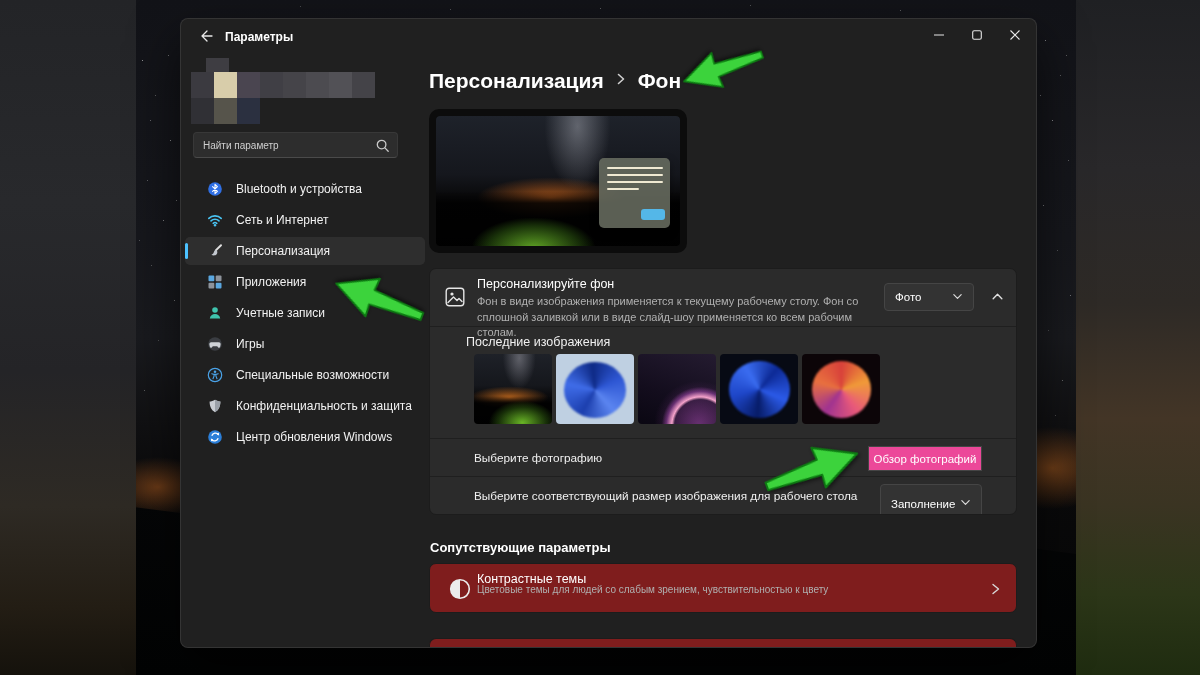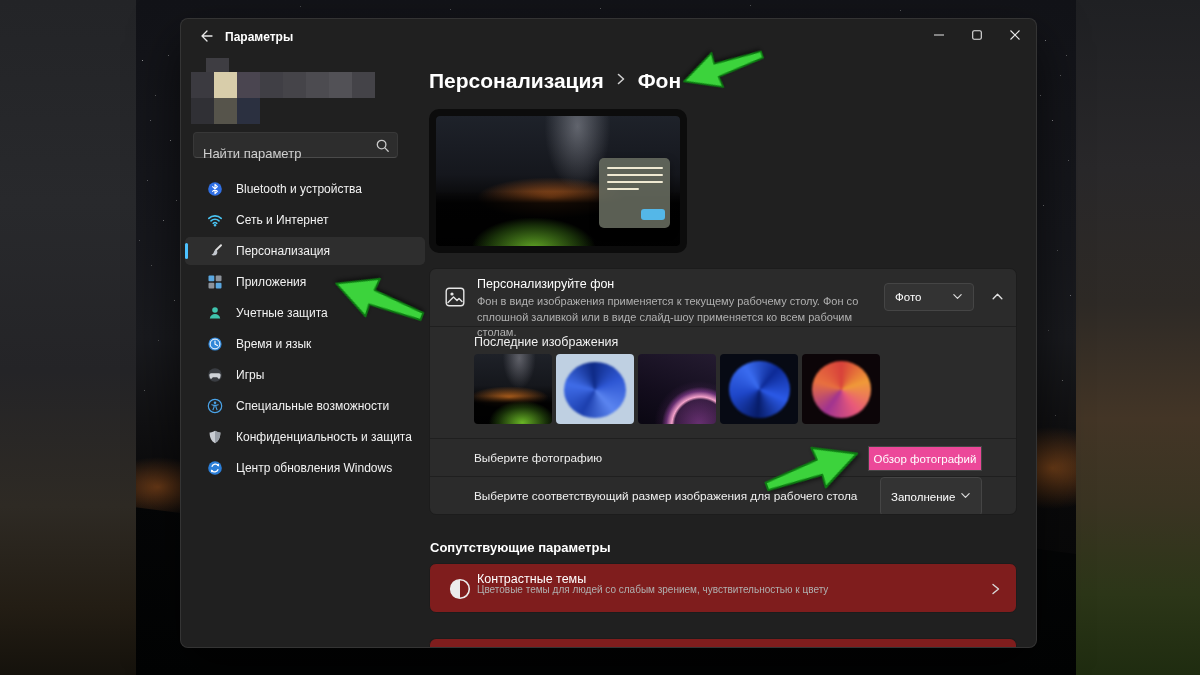--- a/index.html
+++ b/index.html
@@ -50,22 +50,22 @@
   .win-title { position:absolute; left:44px; top:11px; font-size:12px; font-weight:700; color:#fff; }
   .controls { position:absolute; right:2px; top:2px; display:flex; }
   .ctrl { width:38px; height:28px; display:flex; align-items:center; justify-content:center; background:transparent; border:none; cursor:pointer; }
 
   
   .sidebar { position:absolute; left:0; top:34px; width:248px; bottom:0; }
   .mosaic { position:absolute; left:10px; top:5px; width:190px; height:66px; }
   .mosaic div { position:absolute; }
   .search-box { position:absolute; left:12px; top:79px; width:205px; height:26px;
     background:#2d2d2d; border:1px solid #383838; border-bottom-color:#4a4a4a; border-radius:4px; }
-  .search-box input { position:absolute; left:9px; top:9px; width:165px; height:22px;
-    background:transparent; border:none; outline:none; color:#e6e6e6; font-size:13px;
+  .search-box input { position:absolute; left:9px; top:1px; width:165px; height:22px;
+    background:transparent; border:none; outline:none; color:#e6e6e6; font-size:10px;
     font-family:"Liberation Sans","DejaVu Sans",sans-serif; }
   .search-box input::placeholder { color:#cfcfcf; }
   .search-icon { position:absolute; right:7px; top:5px; }
   .nav { position:absolute; left:4px; right:4px; top:122px; }
   .nav-item { position:relative; display:flex; align-items:center; height:28px; margin-bottom:3px;
     border-radius:5px; padding-left:22px; gap:13px; cursor:pointer; }
   .nav-item.selected { background:#2e2e2e; }
   .accent-bar { position:absolute; left:0; top:6px; width:3px; height:16px; border-radius:2px; }
   .nav-icon { width:16px; height:16px; display:flex; }
   .nav-label { font-size:12px; color:#f2f2f2; white-space:nowrap; }
@@ -98,21 +98,21 @@
   .exp-desc { position:absolute; left:47px; top:25px; width:400px; font-size:11px; line-height:1.42; color:#b0b0b0; }
   .dropdown { position:absolute; display:flex; align-items:center; justify-content:space-between;
     background:#333333; border:1px solid #454545; border-radius:4px; color:#fff;
     font-size:11.5px; padding:0 10px; cursor:pointer; }
   .dd-type { right:42px; top:14px; width:90px; height:28px;margin-left:8px; }
   .collapse-btn { position:absolute; right:6px; top:20px; width:26px; height:18px; display:flex;
     align-items:center; justify-content:center; background:transparent; border:none; cursor:pointer; }
 
   .exp-section { border-top:1px solid #1f1f1f; position:relative; }
   .sec-recent { height:112px; }
-  .recent-label { position:absolute; left:44px; top:8px; font-size:12.5px; color:#f0f0f0; }
+  .recent-label { position:absolute; left:36px; top:8px; font-size:12.5px; color:#f0f0f0; }
   .thumbs { position:absolute; left:44px; top:27px; display:flex; gap:4px; }
   .thumb { position:relative; width:78px; height:70px; border-radius:4px; overflow:hidden; cursor:pointer; }
   .t-night-sky { background-image:
       radial-gradient(55% 40% at 62% 98%, rgba(110,190,40,.95), rgba(60,120,20,.4) 55%, transparent 78%),
       linear-gradient(180deg, rgba(0,0,0,0) 60%, rgba(0,0,0,.88) 70%, rgba(0,0,0,.92) 100%),
       radial-gradient(70% 22% at 45% 62%, rgba(205,110,30,.85), transparent 72%),
       radial-gradient(28% 58% at 58% 6%, rgba(160,160,170,.5), transparent 75%),
       linear-gradient(180deg,#1e2128 0%,#15171c 45%,#0b0b0d 58%,#040405 100%); }
   .t-bloom-light-blue { background:#bfd0e2; }
   .t-bloom-light-blue::before { content:""; position:absolute; left:10%; top:12%; width:80%; height:80%;
@@ -131,21 +131,21 @@
       border-radius:50%; filter:blur(1px);
       background:conic-gradient(from 0deg,#d8413a,#f09a38,#e8597a,#a03390,#e8703f,#d8413a); }
 
   .sec-row { height:38px; }
   .row-label { position:absolute; left:44px; top:50%; transform:translateY(-50%);
     font-size:11.8px; color:#f0f0f0; white-space:nowrap;text-align:right; }
   .browse-btn { position:absolute; right:34px; top:7px; width:114px; height:25px;
     background:#ec4899; border:1px solid #454545; border-radius:0; color:#fff; font-size:11.5px;
     display:flex; align-items:center; justify-content:center; cursor:pointer;
     font-family:"Liberation Sans","DejaVu Sans",sans-serif; }
-  .dd-fit { right:34px; top:0; width:102px; height:39px; }
+  .dd-fit { right:34px; top:7px; width:102px; height:39px; }
 
   .related-header { position:absolute; left:1px; top:521px; font-size:13px; font-weight:700; color:#fff; }
   .card { position:absolute; left:0; width:588px; background:#7f1d1d; border:1px solid #1c1c1c; border-radius:7px; }
   .contrast-card { top:544px; height:50px; cursor:pointer; }
   .contrast-card .card-icon { position:absolute; left:19px; top:14px; }
   .card-title { position:absolute; left:47px; top:8px; font-size:12.5px; color:#fff; }
   .card-desc { position:absolute; left:47px; top:20px; font-size:10px; color:#b0b0b0; white-space:nowrap; }
   .card-chevron { position:absolute; right:14px; top:18px; }
   .partial-card { top:619px; height:14px; border-radius:7px 7px 0 0; border-bottom:none; cursor:pointer; }
 
@@ -259,31 +259,21 @@
             </span>
             <span class="nav-label">Приложения</span>
           </div>
           <div class="nav-item">
             <span class="nav-icon">
               <svg width="16" height="16" viewBox="0 0 16 16">
                 <circle cx="8" cy="5" r="2.8" fill="#3fc3ad"></circle>
                 <path d="M2.8 13.5 C3.2 10.6 5.3 9 8 9 C10.7 9 12.8 10.6 13.2 13.5 Z" fill="#3fc3ad"></path>
               </svg>
             </span>
-            <span class="nav-label">Учетные защита</span>
-          </div>
-          <div class="nav-item">
-            <span class="nav-icon">
-              <svg width="16" height="16" viewBox="0 0 16 16">
-                <circle cx="8" cy="8" r="6.6" fill="#2f86d8"></circle>
-                <circle cx="8" cy="8" r="4.9" fill="none" stroke="#fff" stroke-width="1"></circle>
-                <path d="M8 5 L8 8.2 L10.4 9.6" stroke="#fff" stroke-width="1.1" fill="none" stroke-linecap="round"></path>
-              </svg>
-            </span>
-            <span class="nav-label">Время и язык</span>
+            <span class="nav-label">Учетные записи</span>
           </div>
           <div class="nav-item">
             <span class="nav-icon">
               <svg width="16" height="16" viewBox="0 0 16 16">
                 <circle cx="8" cy="8" r="6.8" fill="#3a3d42"></circle>
                 <path d="M4.2 6.2 h7.6 c1.4 0 2 1.2 1.8 2.6 l-.5 2.2 c-.2 .9 -1.3 1.1 -1.9 .4 l-1 -1.2 h-4.4 l-1 1.2 c-.6 .7 -1.7 .5 -1.9 -.4 l-.5 -2.2 C2.2 7.4 2.8 6.2 4.2 6.2 Z" fill="#cfd3d8"></path>
               </svg>
             </span>
             <span class="nav-label">Игры</span>
           </div>

